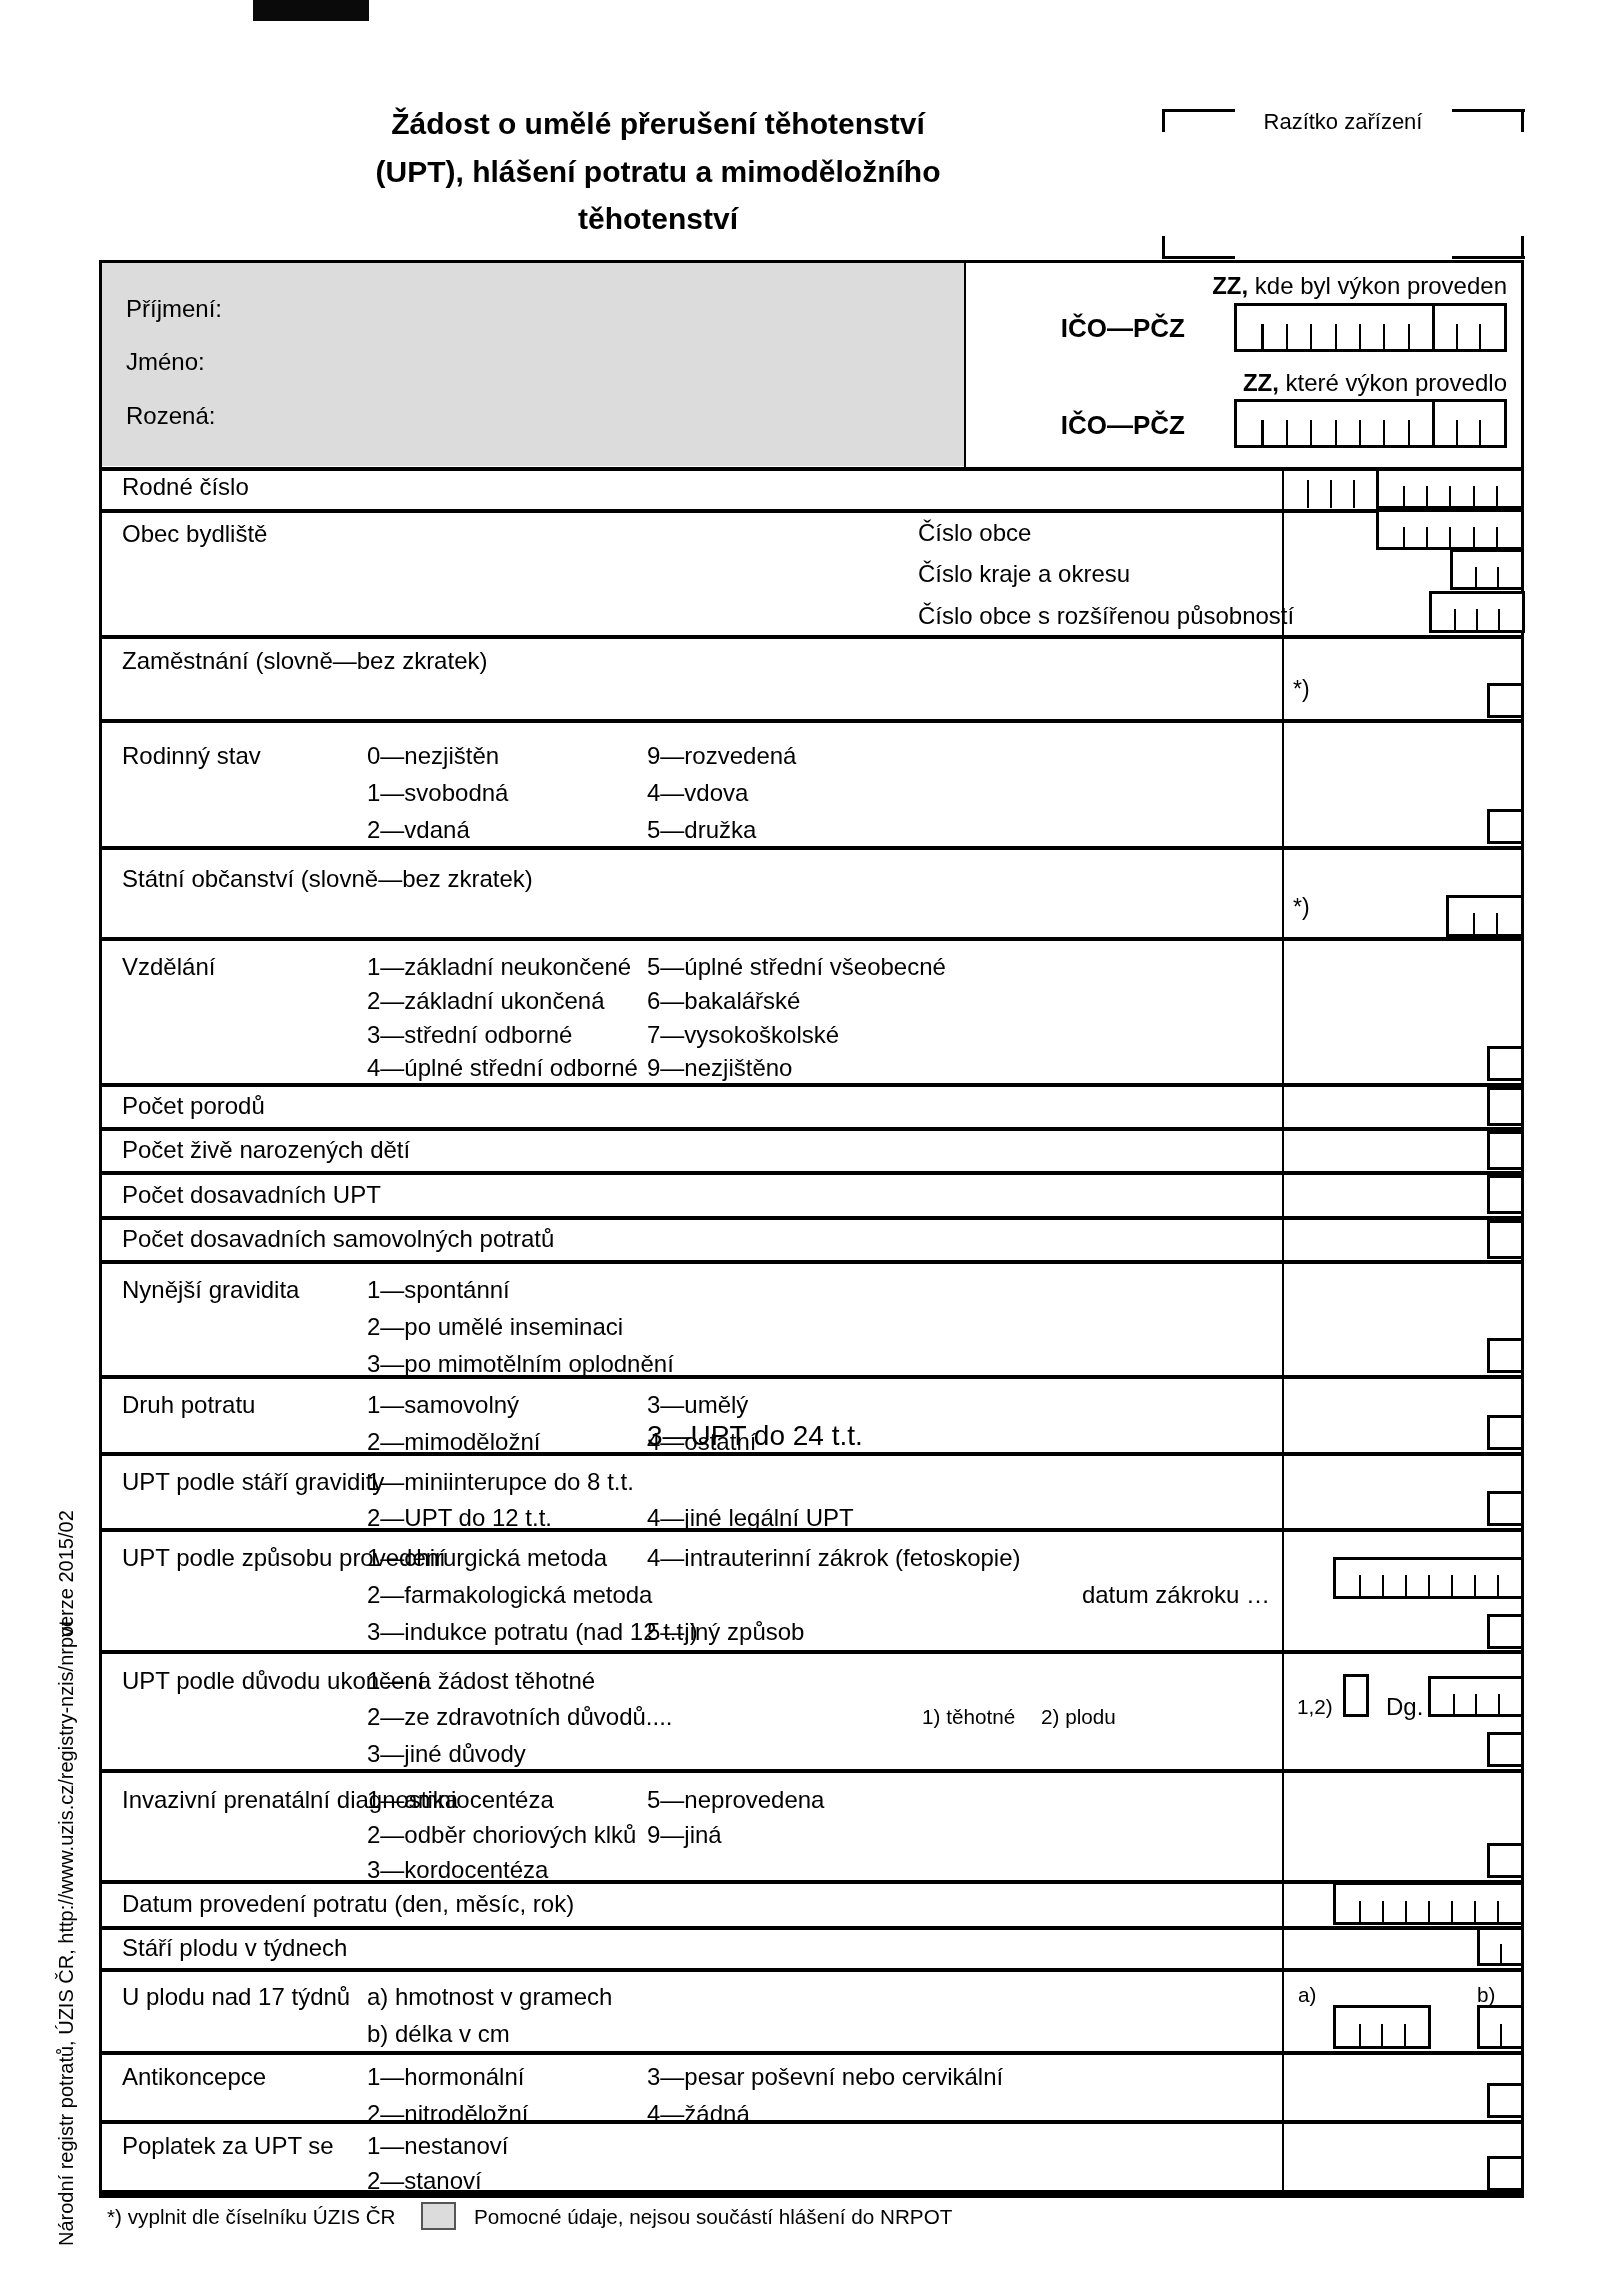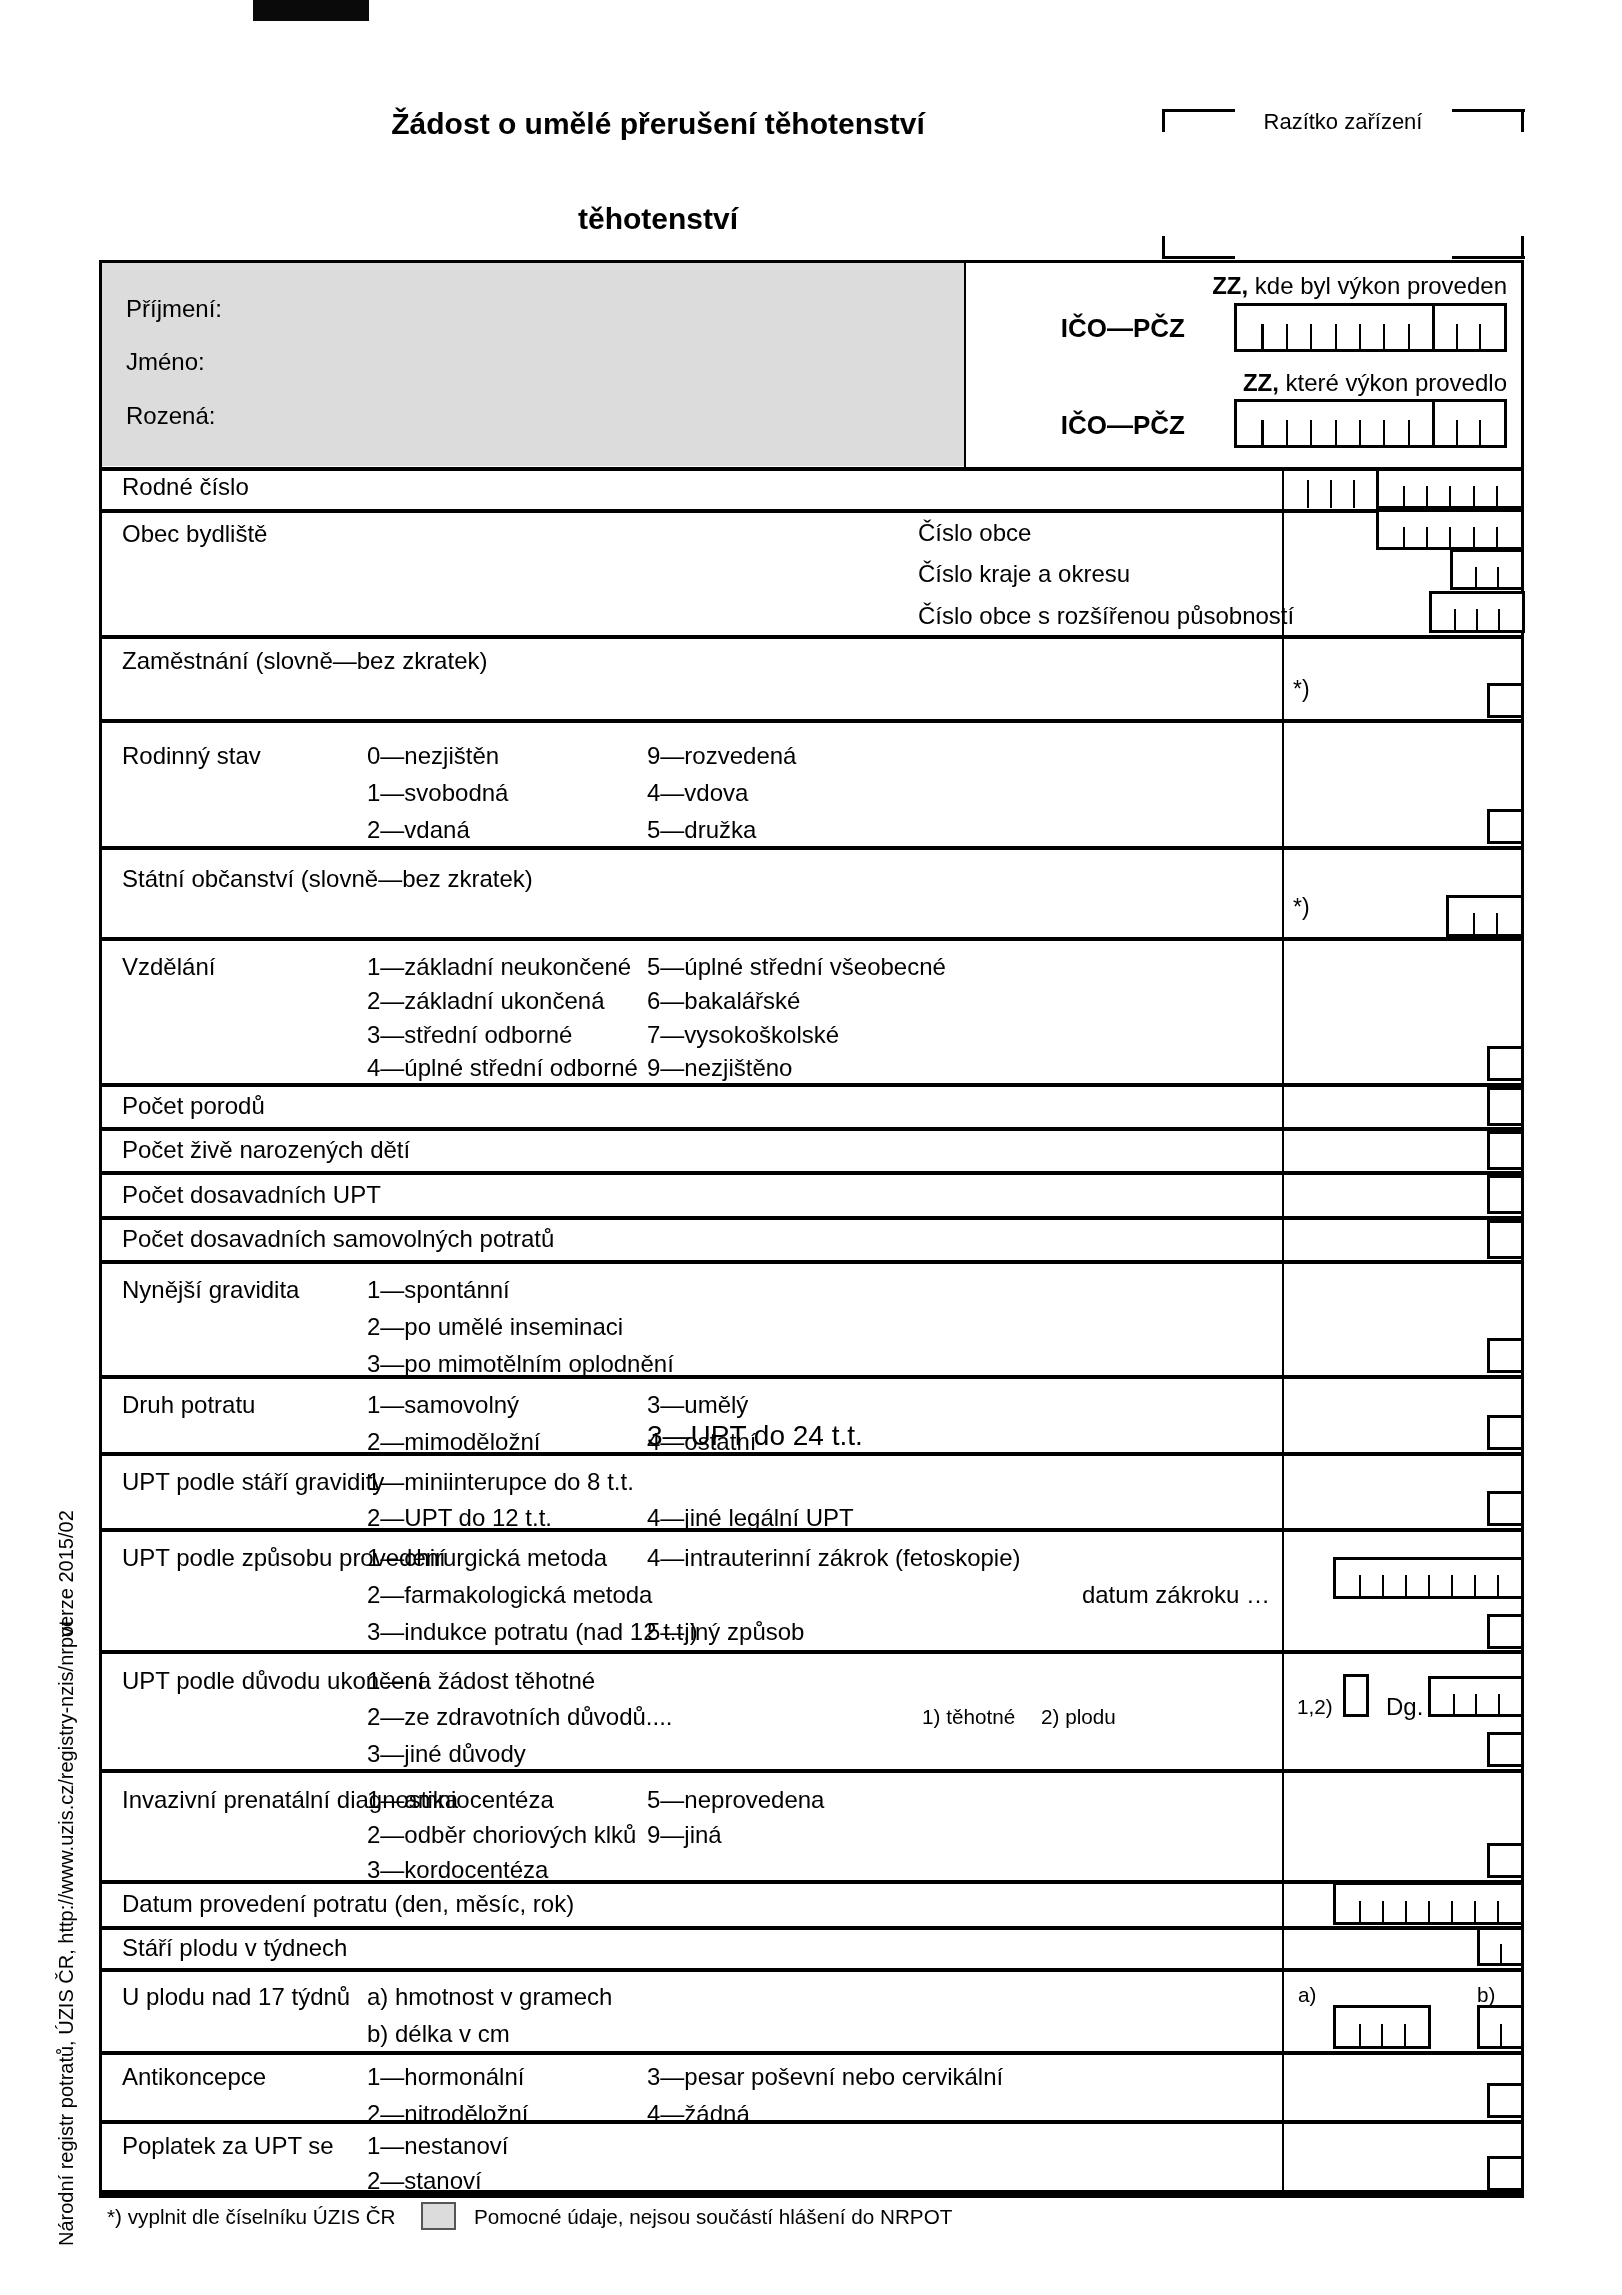--- a/index.html
+++ b/index.html
@@ -28,20 +28,21 @@
   .rightAlign{text-align:right;}
 </style>
 </head>
 <body>
 
 <div class="page">
 
   <div class="abs" style="left:253px;top:0;width:116px;height:21.4px;background:#0a0a0a;"></div>
 
   <div class="title-line" style="top:107px;">Žádost o umělé přerušení těhotenství</div>
+  <div class="title-line" style="top:155px;">(UPT), hlášení potratu a mimoděložního</div>
   <div class="title-line" style="top:202px;">těhotenství</div>
 
   <div class="hline" style="left:1162px;top:109px;width:73px;height:3.1px;"></div>
   <div class="vline" style="left:1162px;top:109px;width:3.1px;height:23px;"></div>
   <div class="hline" style="left:1452px;top:109px;width:73px;height:3.1px;"></div>
   <div class="vline" style="left:1521px;top:109px;width:3.1px;height:23px;"></div>
   <div class="vline" style="left:1162px;top:236px;width:3.1px;height:23px;"></div>
   <div class="hline" style="left:1162px;top:256px;width:73px;height:3.1px;"></div>
   <div class="vline" style="left:1521px;top:236px;width:3.1px;height:23px;"></div>
   <div class="hline" style="left:1452px;top:256px;width:73px;height:3.1px;"></div>

